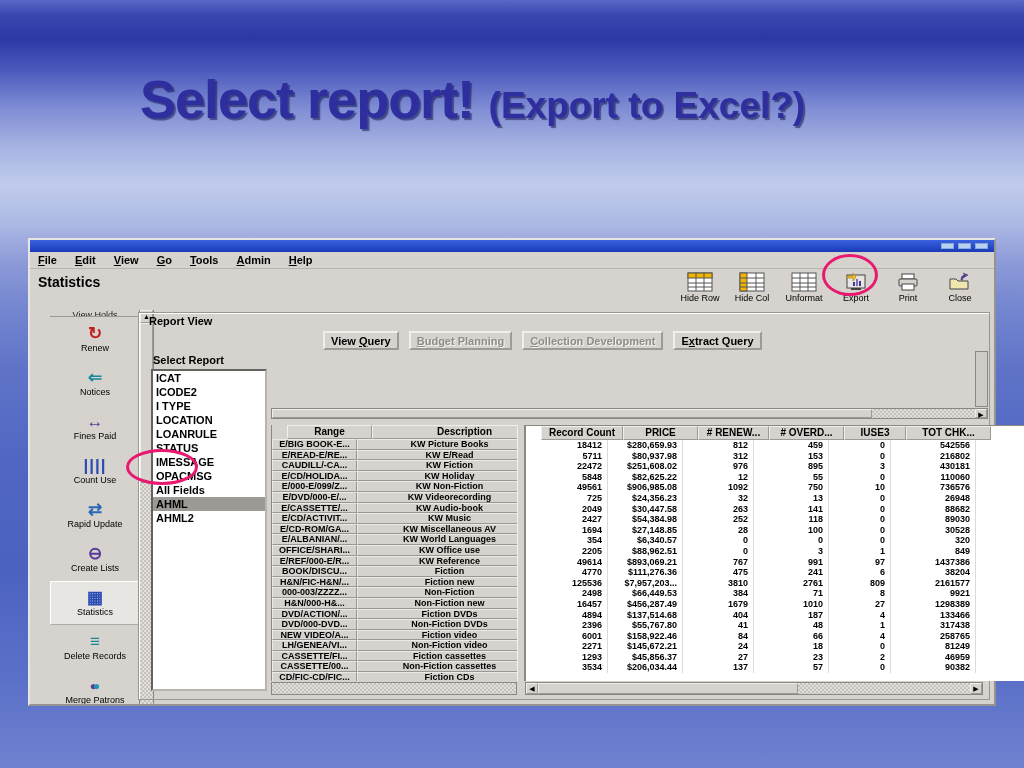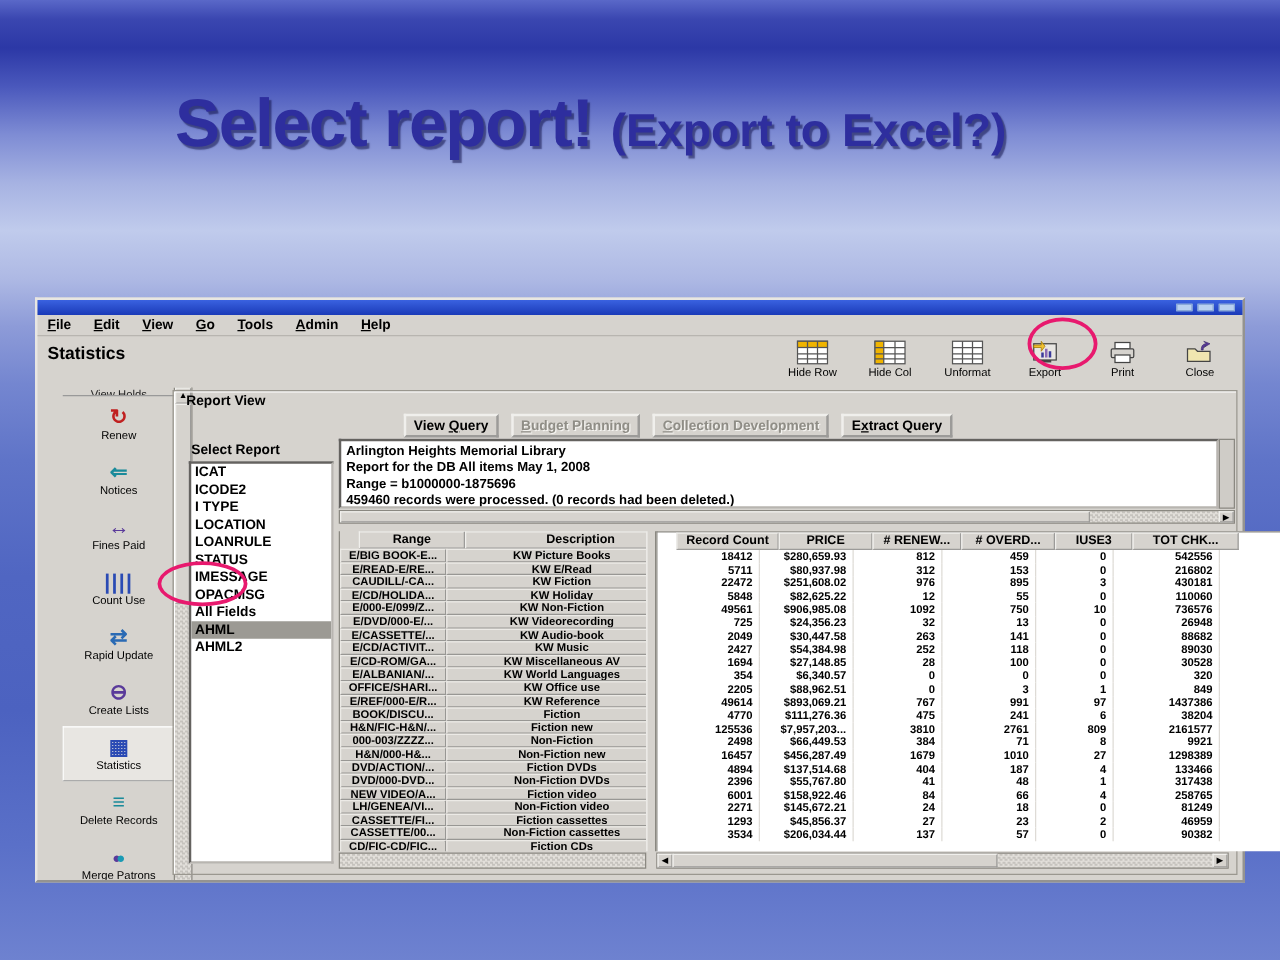--- a/index.html
+++ b/index.html
@@ -36,21 +36,21 @@
   .menubar {
     height:17px; display:flex; gap:18px; align-items:center; padding-left:8px;
     border-bottom:1px solid #b8b5b0; font-weight:bold;
   }
   .mi { cursor:default; }
   .header-row {
     height:40px; display:flex; justify-content:space-between; align-items:flex-start;
     padding:3px 8px 0 8px;
   }
   .app-label { font-size:14px; font-weight:bold; padding-top:2px; }
-  .toolbar { display:flex; gap:10px; }
+  .toolbar { display:flex; }
   .tool { width:52px; display:flex; flex-direction:column; align-items:center; gap:1px; }
   .tool .tlabel { font-size:9px; font-weight:normal; }
   .tool svg { display:block; }
 
   
   .workspace { position:absolute; left:0; top:70px; right:0; bottom:0; display:flex;padding-left:20px; }
   .sidebar {
     width:104px; background:#d6d3ce; border-right:1px solid #8a8881;
     position:relative; overflow:hidden; flex:none;
   }
@@ -345,26 +345,20 @@
           <div class="sr-item">LOANRULE</div>
           <div class="sr-item">STATUS</div>
           <div class="sr-item">IMESSAGE</div>
           <div class="sr-item">OPACMSG</div>
           <div class="sr-item">All Fields</div>
           <div class="sr-item sel">AHML</div>
           <div class="sr-item">AHML2</div>
         </div>
       </div>
 
-      <div class="summary-box">
-        <div class="summary-line">Arlington Heights Memorial Library</div>
-        <div class="summary-line">Report for the DB All items May 1, 2008</div>
-        <div class="summary-line">Range = b1000000-1875696</div>
-        <div class="summary-line">459460 records were processed.  (0 records had been deleted.)</div>
-      </div>
       <div class="summary-vscroll"></div>
       <div class="summary-hscroll">
         <div class="hthumb"></div>
         <div class="hbtn">▶</div>
       </div>
 
       <div class="data-table">
         <div class="lpane">
           <div class="hdr-row">
             <div class="hcell c-range">Range</div>

